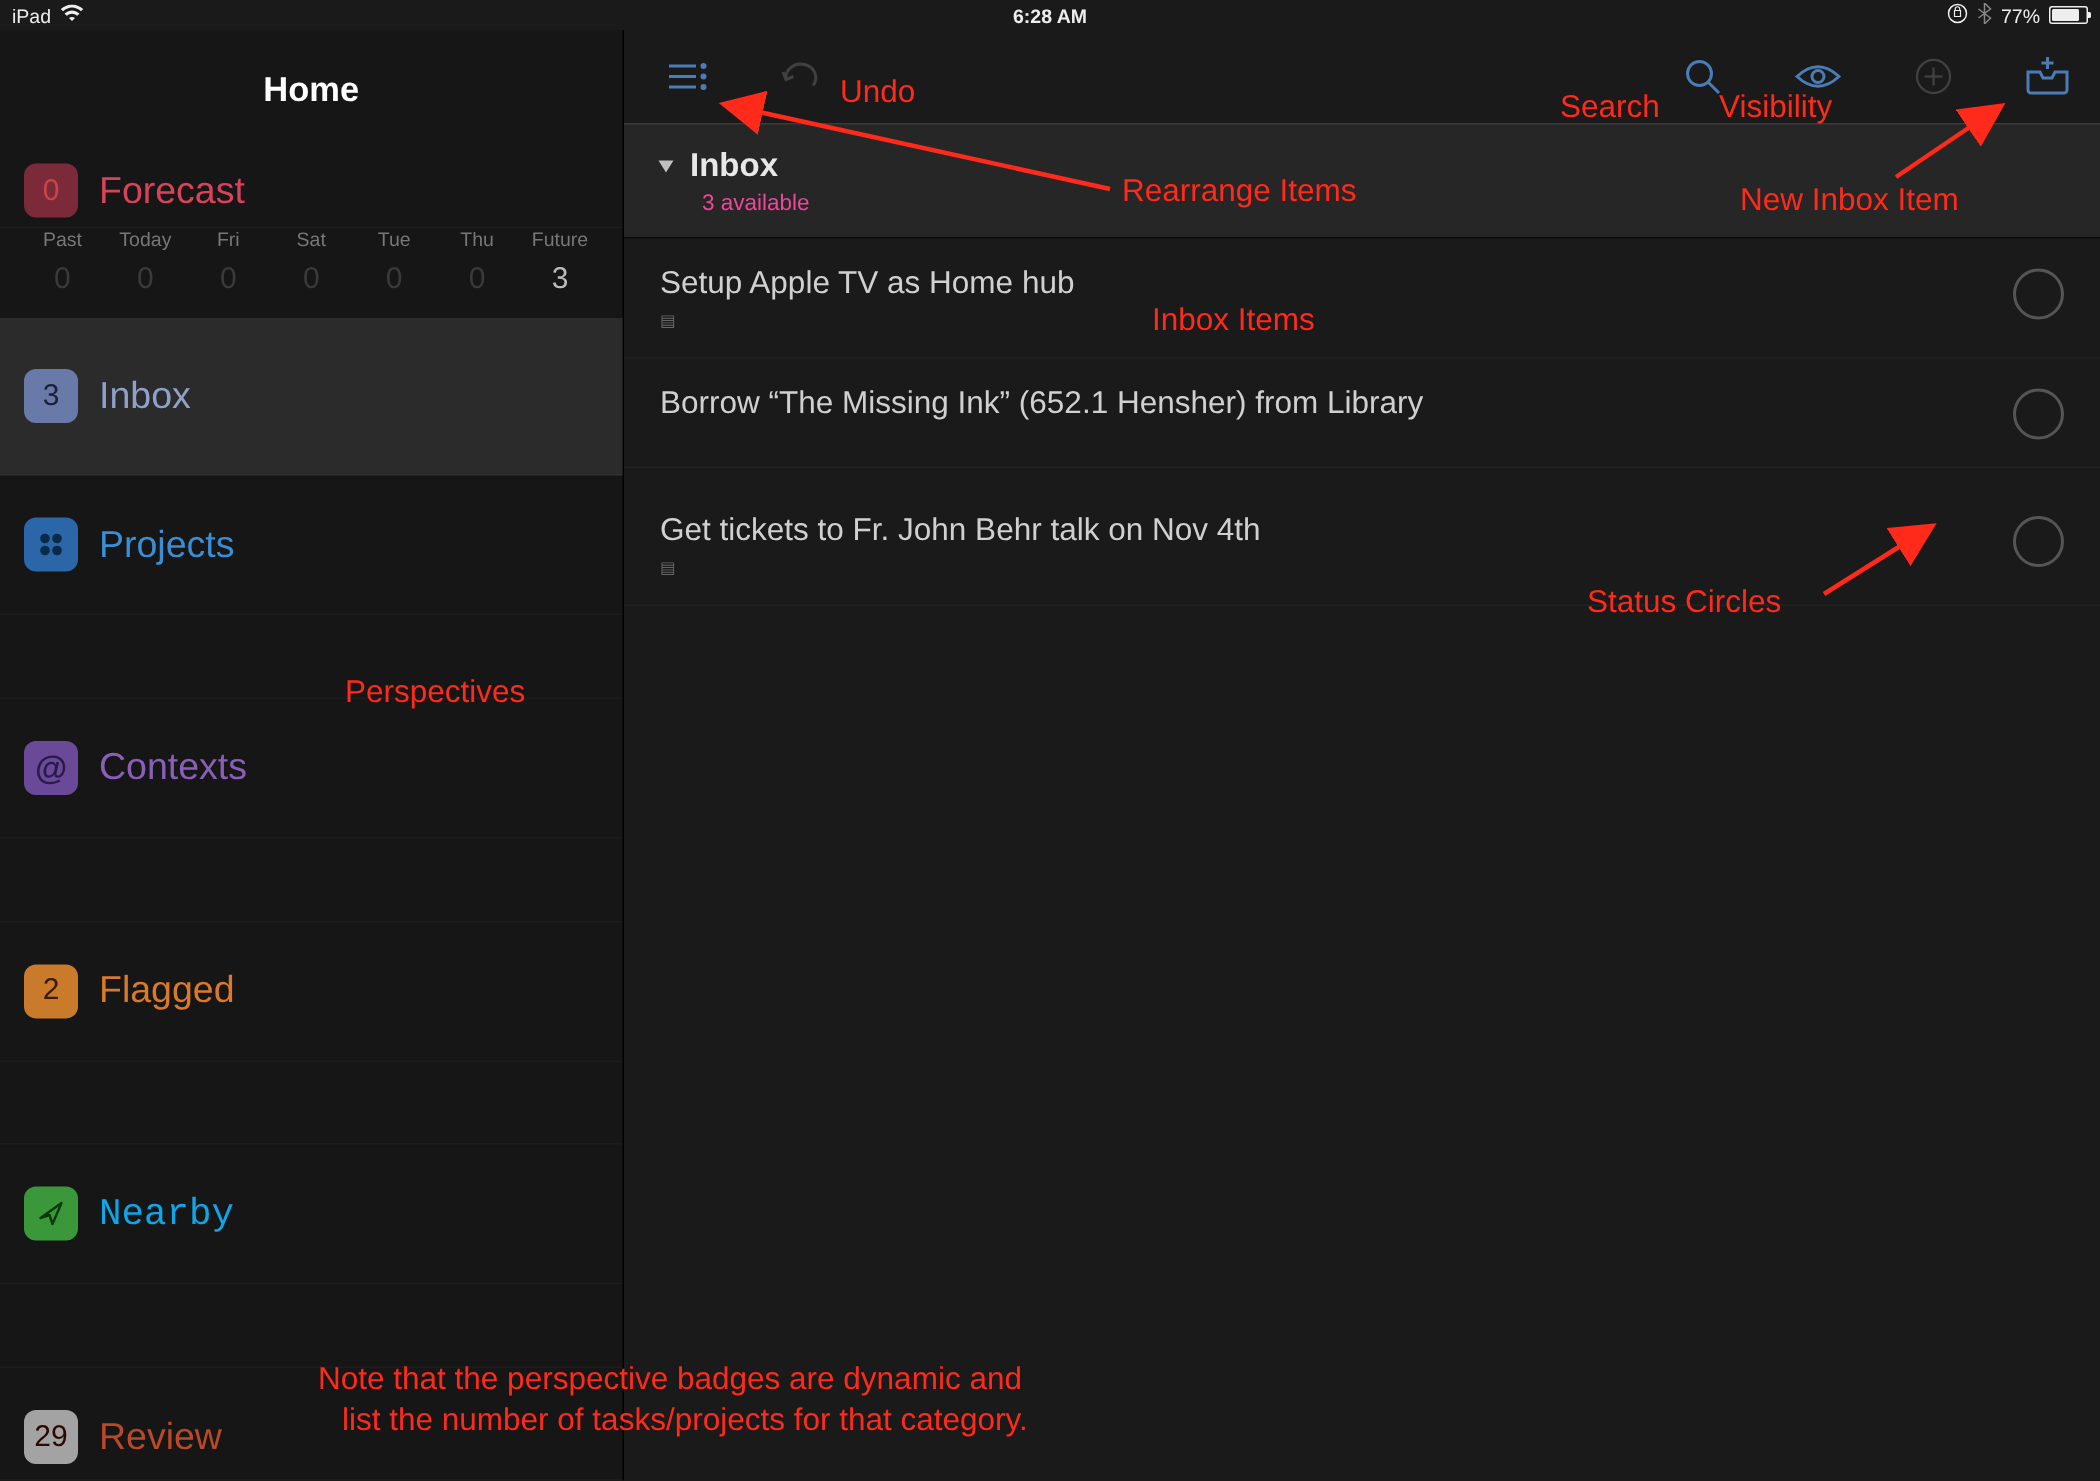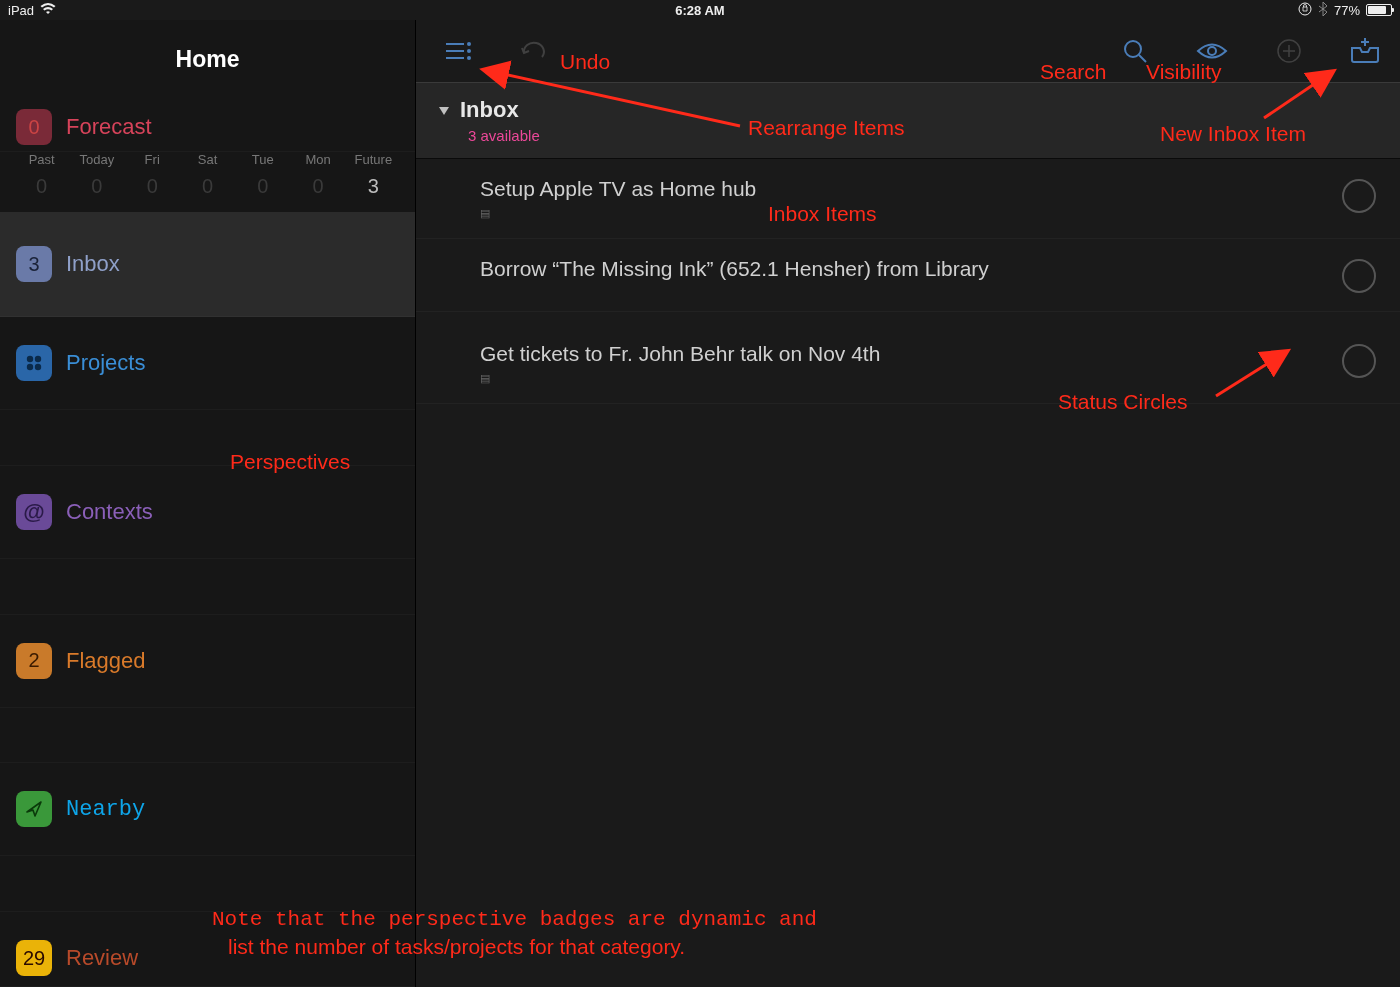--- a/index.html
+++ b/index.html
@@ -56,21 +56,21 @@
       gap: 14px;
       padding: 16px 16px;
       border-bottom: 1px solid rgba(255,255,255,0.03);
     }
     .perspective-row.selected { background: #2b2b2b; }
     .badge {
       width: 36px; height: 36px; border-radius: 8px;
       display: flex; align-items: center; justify-content: center;
       font-size: 20px; color: #111; font-weight: 400;
     }
-    .perspective-label { font-size: 22px; }
+    .perspective-label { font-size: 25px; }
     .forecast-grid {
       display: grid;
       grid-template-columns: repeat(7, 1fr);
       padding: 0 14px 14px;
       font-size: 13px;
       color: #555;
       text-align: center;
     }
     .forecast-grid .hdr { color: #777; padding-bottom: 8px; }
     .forecast-grid .val { font-size: 20px; color: #3a3a3a; }
@@ -99,21 +99,21 @@
     }
     .list-header-title { display: flex; align-items: center; gap: 10px; font-size: 22px; color: #e8e8e8; font-weight: 600; }
     .list-header-sub { font-size: 15px; color: #ec4899; margin-left: 30px; margin-top: 4px; }
     .task-row {
       display: flex;
       align-items: flex-start;
       padding: 18px 24px;
       border-bottom: 1px solid rgba(255,255,255,0.04);
       gap: 16px;
     }
-    .task-body { flex: 1; margin-left: 40px; }
+    .task-body { flex: 1; }
     .task-title { font-size: 21px; color: #d0d0d0; }
     .note-icon { font-size: 11px; color: #666; margin-top: 6px; }
     .status-circle {
       width: 34px; height: 34px; border: 2.5px solid #555; border-radius: 50%;
       flex-shrink: 0; margin-top: 2px;
     }
     .task-sep { height: 12px; }
     
     .annotation {
       position: absolute;
@@ -168,21 +168,21 @@
     <div class="perspective-row" style="padding-bottom:6px;">
       <div class="badge" style="background:#7a2a38;color:#c44;">0</div>
       <div class="perspective-label" style="color:#d6435a;">Forecast</div>
     </div>
     <div class="forecast-grid">
       <div class="hdr">Past</div>
       <div class="hdr">Today</div>
       <div class="hdr">Fri</div>
       <div class="hdr">Sat</div>
       <div class="hdr">Tue</div>
-      <div class="hdr">Mon</div>
+      <div class="hdr">Thu</div>
       <div class="hdr">Future</div>
       <div class="val">0</div>
       <div class="val">0</div>
       <div class="val">0</div>
       <div class="val">0</div>
       <div class="val">0</div>
       <div class="val">0</div>
       <div class="val future">3</div>
     </div>
 
@@ -226,21 +226,21 @@
         <svg width="22" height="22" viewBox="0 0 22 22">
           <path d="M4 14 L18 4 L12 18 L10 12 Z" fill="none" stroke="#0a3a0a" stroke-width="1.6" stroke-linejoin="round"></path>
         </svg>
       </div>
       <div class="perspective-label" style="color:#0ea5e9;font-family:Liberation Mono, monospace;">Nearby</div>
     </div>
 
     <div class="sidebar-gap"></div>
 
     <div class="perspective-row" style="padding-top:28px;padding-bottom:10px;">
-      <div class="badge" style="background:#eab308;color:#2a0a00;">29</div>
+      <div class="badge" style="background:#a3a3a3;color:#2a0a00;">29</div>
       <div class="perspective-label" style="color:#b84a2a;">Review</div>
     </div>
   </div>
 
   <div class="main">
     <div class="toolbar">
       <div class="toolbar-left">
         <span class="tb-icon">
           <svg width="28" height="24" viewBox="0 0 28 24">
               <line x1="2" y1="5" x2="20" y2="5" stroke="#4a7db8" stroke-width="2"></line>
@@ -328,21 +328,21 @@
 </div>
 
 <div class="annotation" style="left:560px; top:50px;">Undo</div>
 <div class="annotation" style="left:1040px; top:60px;">Search</div>
 <div class="annotation" style="left:1146px; top:60px;">Visibility</div>
 <div class="annotation" style="left:748px; top:116px;">Rearrange Items</div>
 <div class="annotation" style="left:1160px; top:122px;">New Inbox Item</div>
 <div class="annotation" style="left:768px; top:202px;">Inbox Items</div>
 <div class="annotation" style="left:1058px; top:390px;">Status Circles</div>
 <div class="annotation" style="left:230px; top:450px;">Perspectives</div>
-<div class="annotation" style="left:212px; top:908px;font-family:Liberation Mono, monospace;">Note that the perspective badges are dynamic and</div>
+<div class="annotation" style="left:212px; top:908px;">Note that the perspective badges are dynamic and</div>
 <div class="annotation" style="left:228px; top:935px;">list the number of tasks/projects for that category.</div>
 
 <svg class="annotation-line" style="left:0;top:0;" width="1400" height="987">
   <defs>
     <marker id="ah" markerWidth="10" markerHeight="10" refX="8" refY="5" orient="auto">
       <path d="M0 0 L10 5 L0 10 Z" fill="#ff2a1a"></path>
     </marker>
   </defs>
 
   <line x1="740" y1="126" x2="485" y2="70" stroke="#ff2a1a" stroke-width="3" marker-end="url(#ah)"></line>

